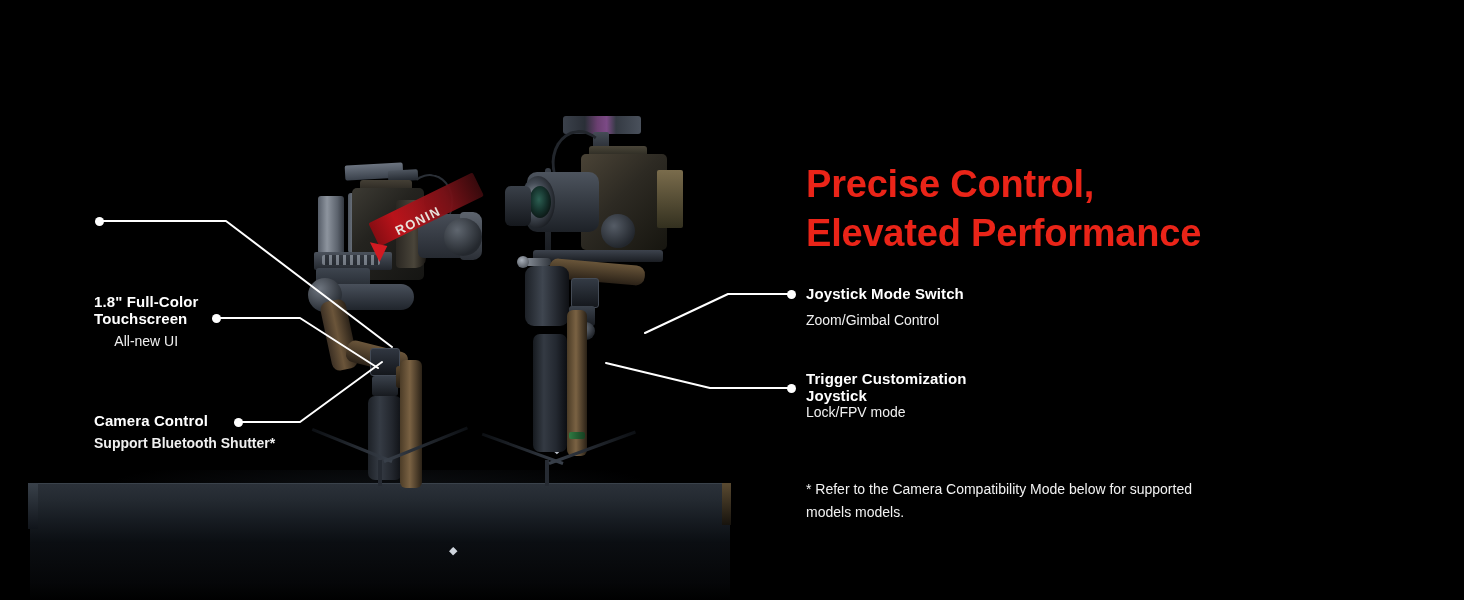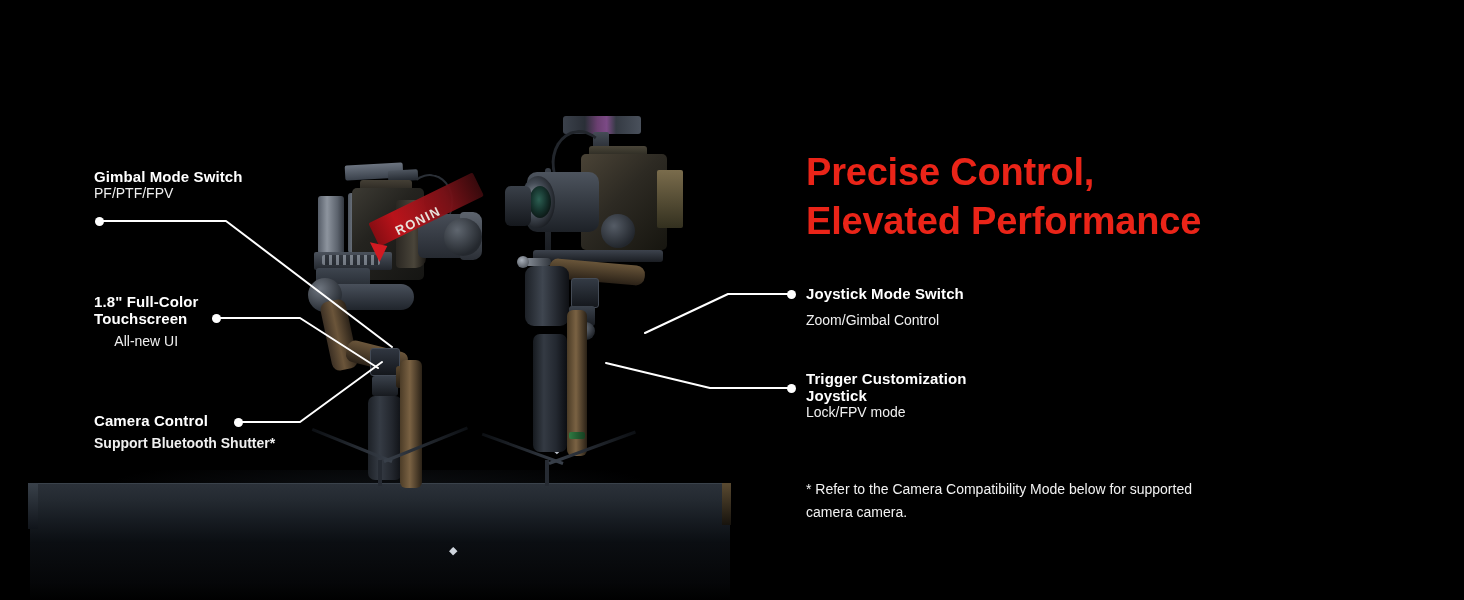--- a/index.html
+++ b/index.html
@@ -174,21 +174,21 @@
   
   .callout{position:absolute;}
   .c-title{font-size:15px;font-weight:700;color:#ffffff;letter-spacing:.1px;line-height:17px;}
   .c-sub{font-size:14px;font-weight:400;color:#f0f0f0;line-height:17px;}
   .dot{position:absolute;width:9px;height:9px;border-radius:50%;background:#ffffff;}
 
   .leader{position:absolute;left:0;top:0;width:1464px;height:600px;pointer-events:none;}
 
   
   .headline{
-    position:absolute;left:806px;top:148px;width:470px;
+    position:absolute;left:806px;top:160px;width:470px;
     color:#ea2418;font-size:38px;font-weight:700;line-height:49px;letter-spacing:-.2px;
   }
   .footnote{
     position:absolute;left:806px;top:478px;width:440px;
     color:#f2f2f2;font-size:14px;line-height:23px;font-weight:400;
   }
 </style>
 </head>
 <body>
 
@@ -271,24 +271,20 @@
   <svg class="leader" viewBox="0 0 1464 600" xmlns="http://www.w3.org/2000/svg">
     <g stroke="#ffffff" stroke-width="2" fill="none" stroke-linecap="round" stroke-linejoin="round">
       <path d="M100 221 H226 L392 347"></path>
       <path d="M220 318 H300 L378 368"></path>
       <path d="M239 422 H300 L382 362"></path>
       <path d="M788 294 H728 L645 333"></path>
       <path d="M788 388 H710 L606 363"></path>
     </g>
   </svg>
 
-  <div class="callout" style="left:94px;top:168px;">
-    <div class="c-title">Gimbal Mode Switch</div>
-    <div class="c-sub">PF/PTF/FPV</div>
-  </div>
   <div class="dot" style="left:95px;top:217px;"></div>
 
   <div class="callout" style="left:94px;top:293px;">
     <div class="c-title">1.8" Full-Color</div>
     <div class="c-title">Touchscreen</div>
     <div class="c-sub" style="margin-top:6px;text-align:center;">All-new UI</div>
   </div>
   <div class="dot" style="left:212px;top:314px;"></div>
 
   <div class="callout" style="left:94px;top:412px;">
@@ -310,16 +306,16 @@
     <div class="c-sub" style="">Lock/FPV mode</div>
   </div>
 
   <div class="headline">
     <div>Precise Control,</div>
     <div>Elevated Performance</div>
   </div>
 
   <div class="footnote">
     <div>* Refer to the Camera Compatibility Mode below for supported</div>
-    <div>camera camera.</div>
+    <div>models models.</div>
   </div>
 
 </div>
 
 </body></html>

